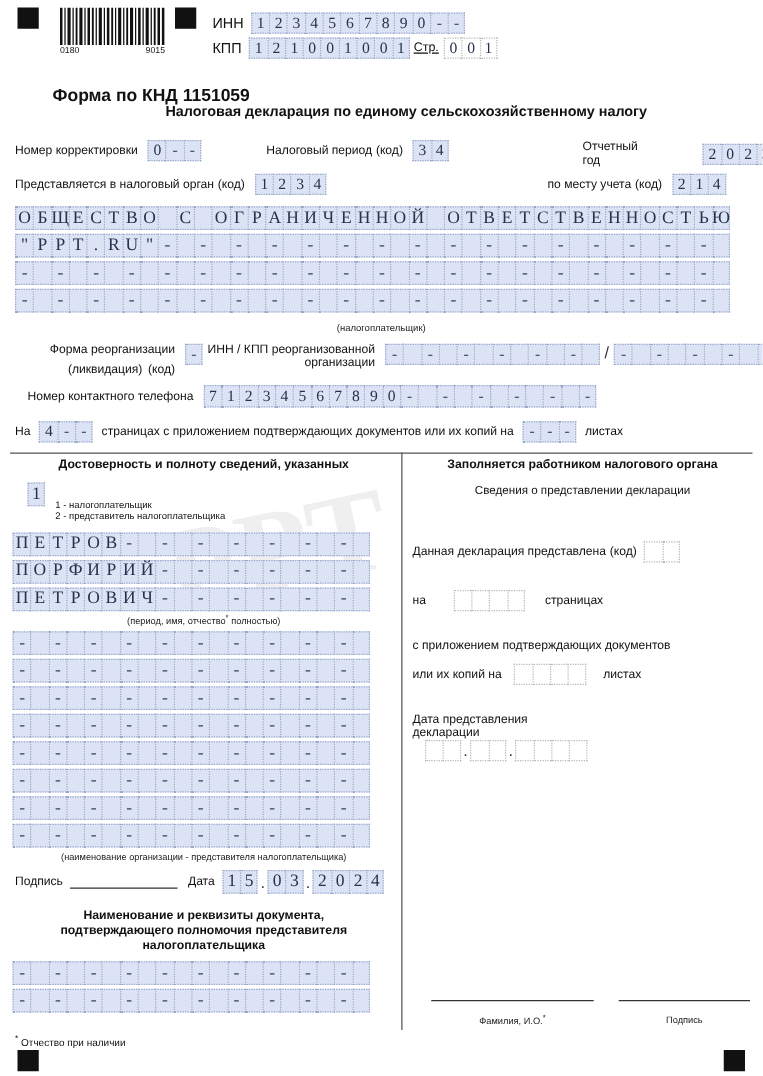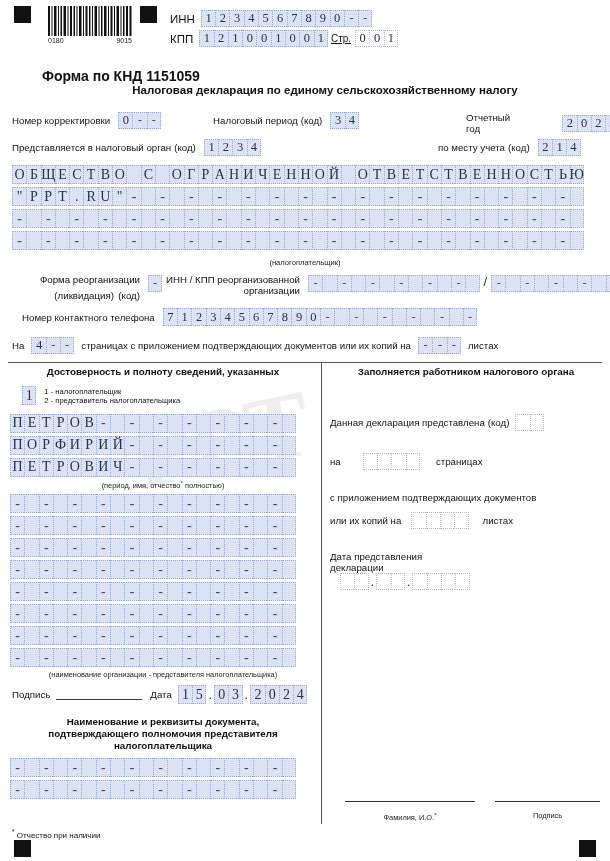--- a/index.html
+++ b/index.html
@@ -516,21 +516,21 @@
 
 <div class="wm">PPT</div>
 
 <div style="position:absolute; left:10px; top:366px; width:306px;">
   <div class="col-title">Достоверность и полноту сведений, указанных</div>
 
   <div style="display:flex; align-items:flex-start; margin-top:8px; padding-left:12px;">
     <div class="cells big" id="confirm-code-cells">
         <div class="cell">1</div>
       </div>
-    <div class="smalllist" style="margin-left:8px; padding-top:1px;">
+    <div class="smalllist" style="margin-left:8px; padding-top:1px;margin-top:12px;">
       <div>1 - налогоплательщик</div>
       <div>2 - представитель налогоплательщика</div>
     </div>
   </div>
 
   <div style="margin-top:8px;">
     <div class="cells big" id="nm-surname" style="margin-bottom:3px;">
         <div class="cell">П</div>
         <div class="cell">Е</div>
         <div class="cell">Т</div>
@@ -854,20 +854,21 @@
         <div class="cell dash">-</div>
         <div class="cell dash"></div>
         <div class="cell dash">-</div>
         <div class="cell dash"></div>
       </div>
     </div>
 </div>
 
 <div style="position:absolute; left:330px; top:366px; width:272px;">
   <div class="col-title">Заполняется работником налогового органа</div>
+  <div class="col-sub" style="margin-top:9px;">Сведения о представлении декларации</div>
 
   <div style="display:flex; align-items:center; margin-top:36px;">
     <span class="lbl">Данная декларация представлена</span>
     <span class="lbl sm" style="margin-left:3px;">(код)</span>
     <div class="cells" id="of-submitted" style="margin-left:6px;">
         <div class="cell empty-box"></div>
         <div class="cell empty-box"></div>
       </div>
   </div>
 

